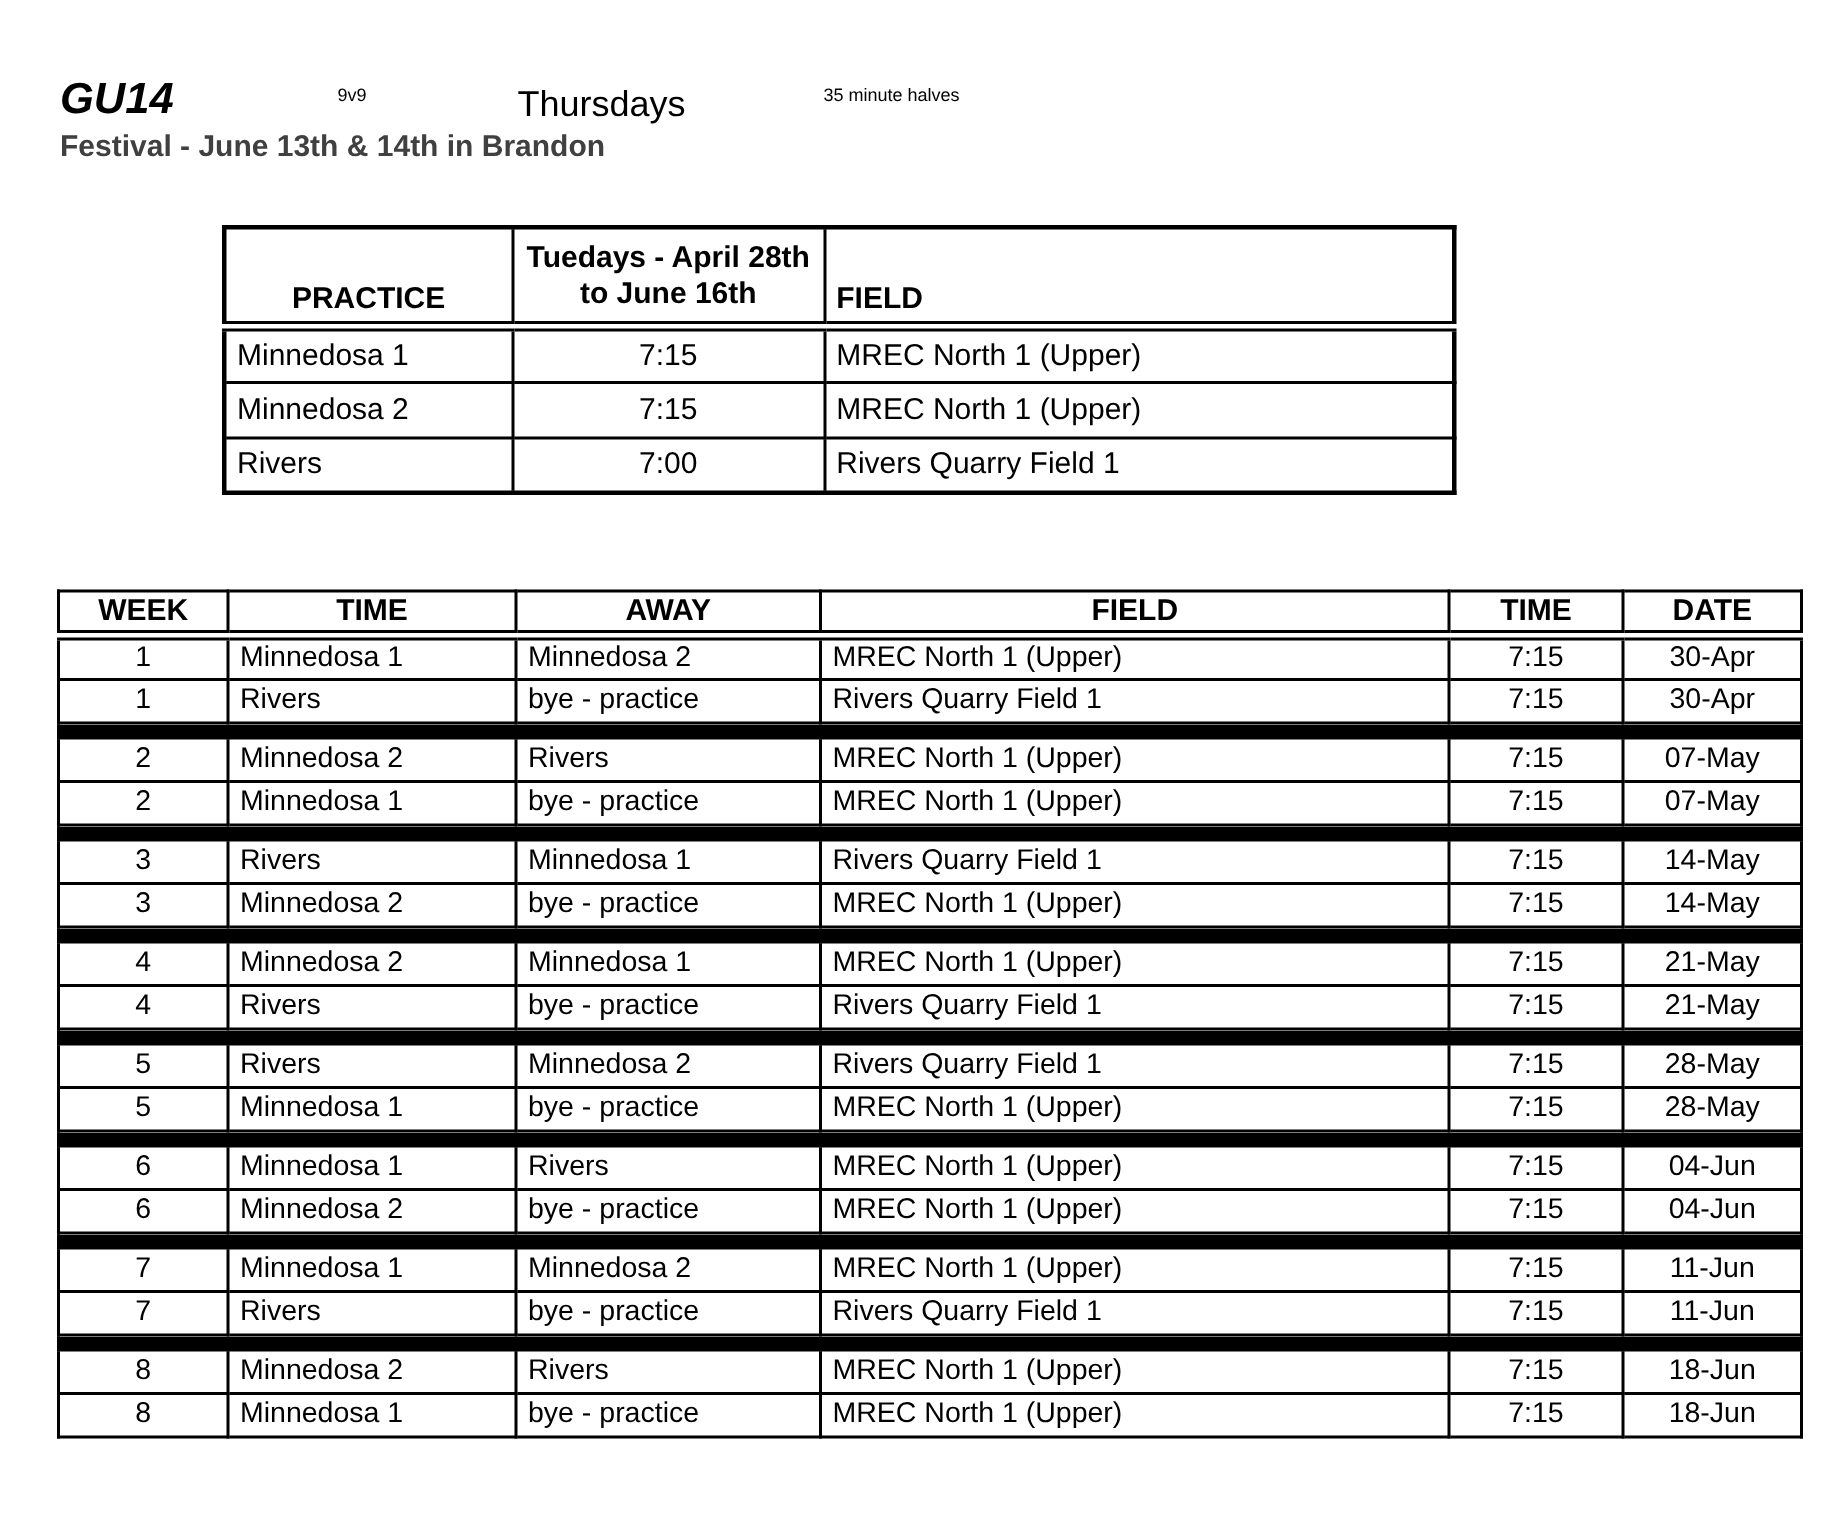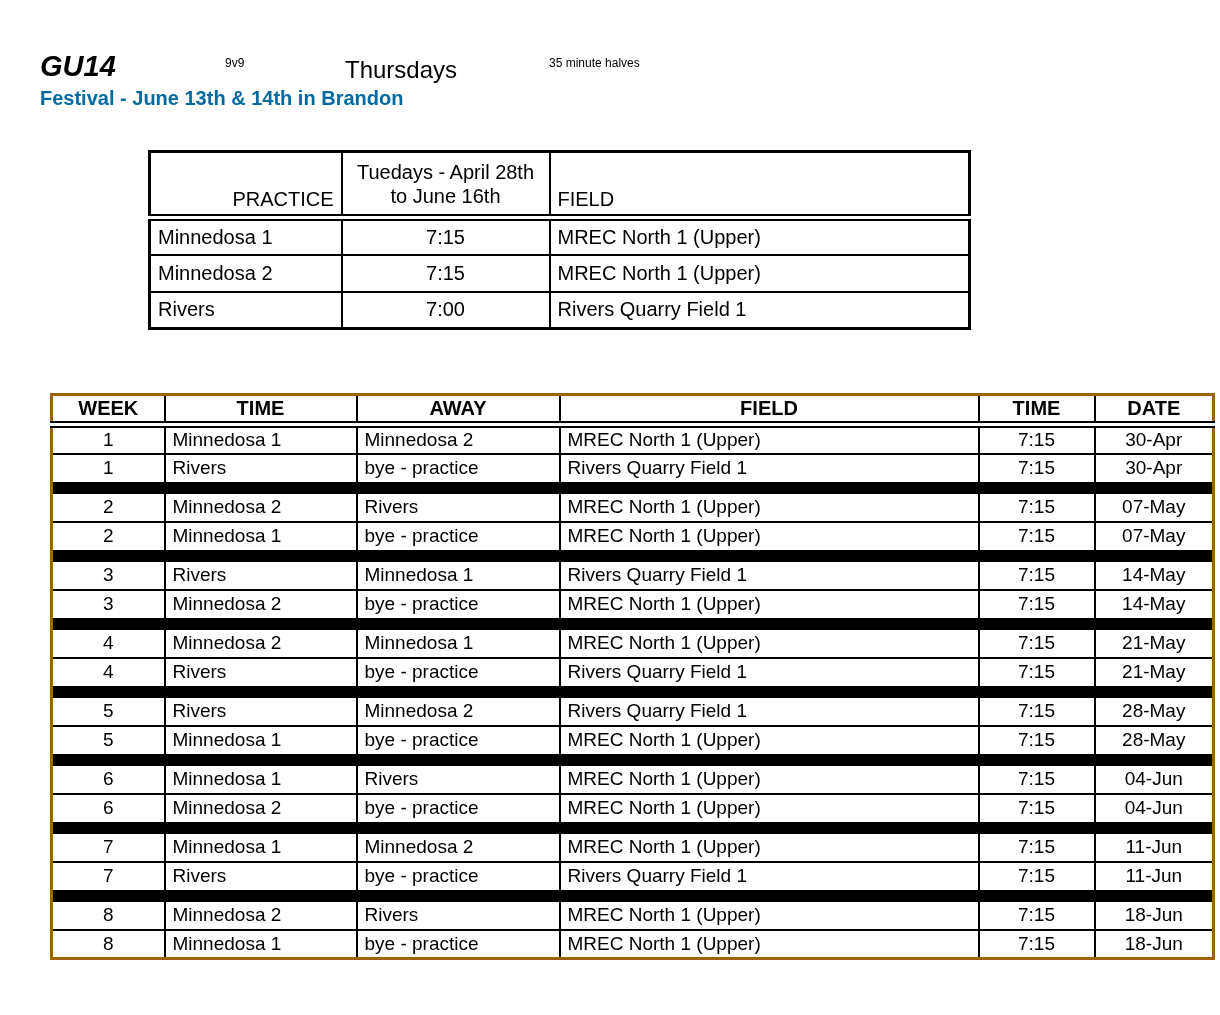--- a/index.html
+++ b/index.html
@@ -6,39 +6,39 @@
   body{
     width:1220px;height:1015px;background:#FFFFFF;position:relative;
     font-family:"Liberation Sans",sans-serif;color:#000000;
     -webkit-font-smoothing:antialiased;
   }
   .abs{position:absolute;white-space:nowrap;}
   #doc-title{left:40px;top:50px;font-size:29px;font-weight:bold;font-style:italic;}
   #fmt{left:225px;top:56px;font-size:12px;}
   #day{left:345px;top:56px;font-size:24px;}
   #halves{left:549px;top:56px;font-size:12px;}
-  #festival{left:40px;top:87px;font-size:20px;font-weight:bold;color:#0369a1;}
+  #festival{left:40px;top:87px;font-size:20px;font-weight:bold;color:#404040;}
 
   table{border-collapse:collapse;table-layout:fixed;position:absolute;background:#FFFFFF;}
 
   
   #practice{left:148px;top:150px;border:3px solid #000;}
   #practice th,#practice td{border:2px solid #000;font-size:20px;overflow:hidden;padding:0 7px;}
   #practice thead tr{height:66px;}
-  #practice thead th{border-bottom:7px double #000;font-weight:normal;}
-  #practice thead th:nth-child(1){text-align:right;vertical-align:bottom;padding-bottom:3px;}
+  #practice thead th{border-bottom:7px double #000;font-weight:bold;}
+  #practice thead th:nth-child(1){text-align:center;vertical-align:bottom;padding-bottom:3px;}
   #practice thead th:nth-child(2){text-align:center;vertical-align:middle;line-height:1.2;white-space:normal;}
   #practice thead th:nth-child(3){text-align:left;vertical-align:bottom;padding-bottom:3px;}
   #practice tbody tr{height:37px;}
   #practice tbody td:nth-child(1){text-align:left;}
   #practice tbody td:nth-child(2){text-align:center;}
   #practice tbody td:nth-child(3){text-align:left;}
 
   
-  #schedule{left:50px;top:393px;border:3px solid #a16207;}
+  #schedule{left:38px;top:393px;border:1px solid #a16207;}
   #schedule th,#schedule td{border:2px solid #000;font-size:19px;overflow:hidden;}
   #schedule thead tr{height:29px;}
   #schedule thead th{font-weight:bold;text-align:center;border-bottom:7px double #000;font-size:20px;}
   #schedule tbody tr.game{height:29px;}
   #schedule tbody tr.game td:nth-child(1),
   #schedule tbody tr.game td:nth-child(5),
   #schedule tbody tr.game td:nth-child(6){text-align:center;}
   #schedule tbody tr.game td:nth-child(2),
   #schedule tbody tr.game td:nth-child(3),
   #schedule tbody tr.game td:nth-child(4){text-align:left;padding:0 7px;}

